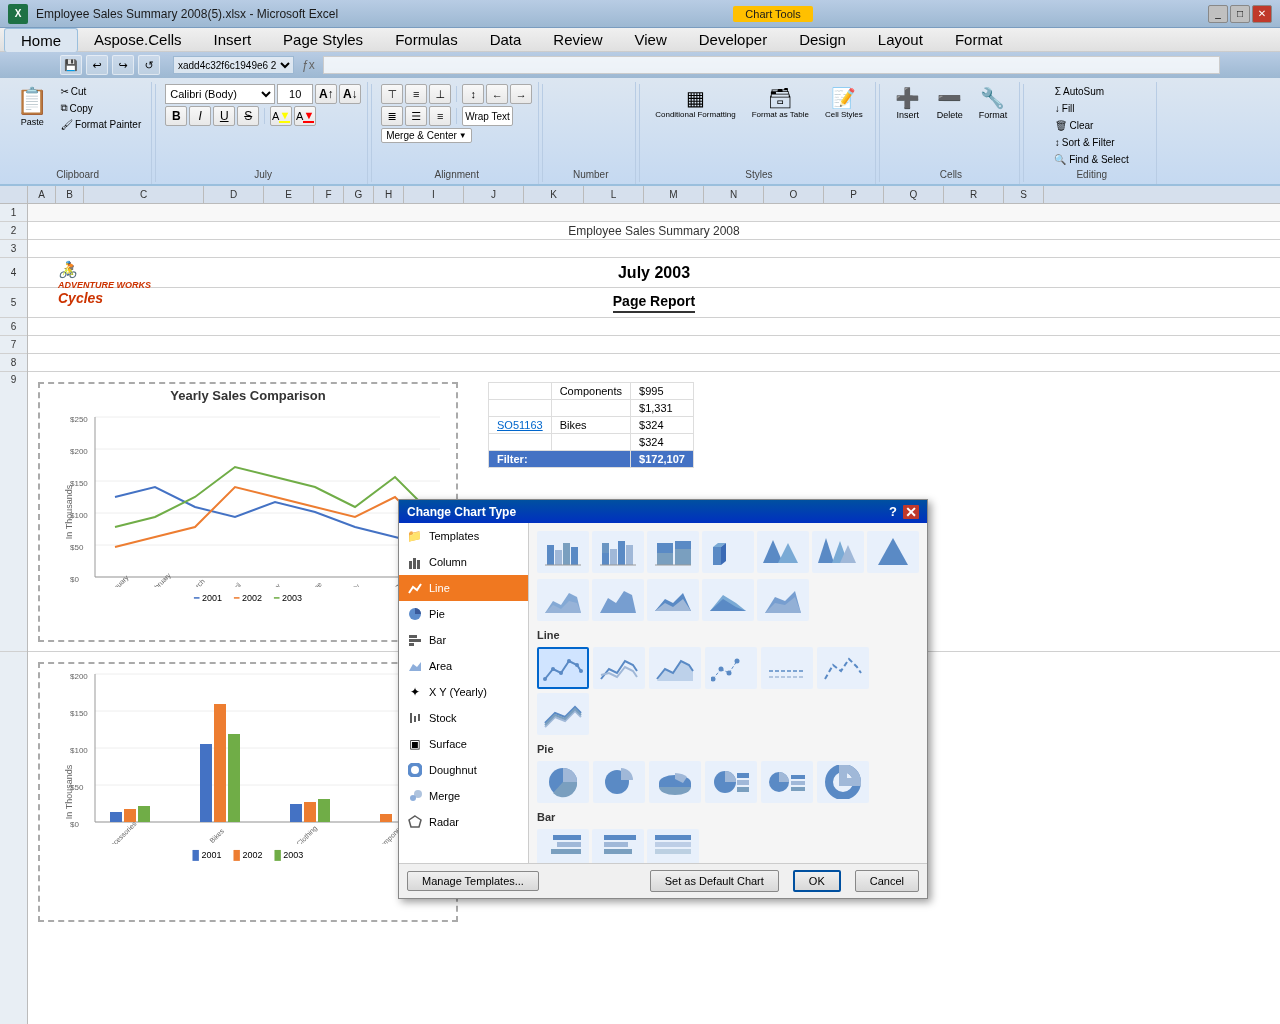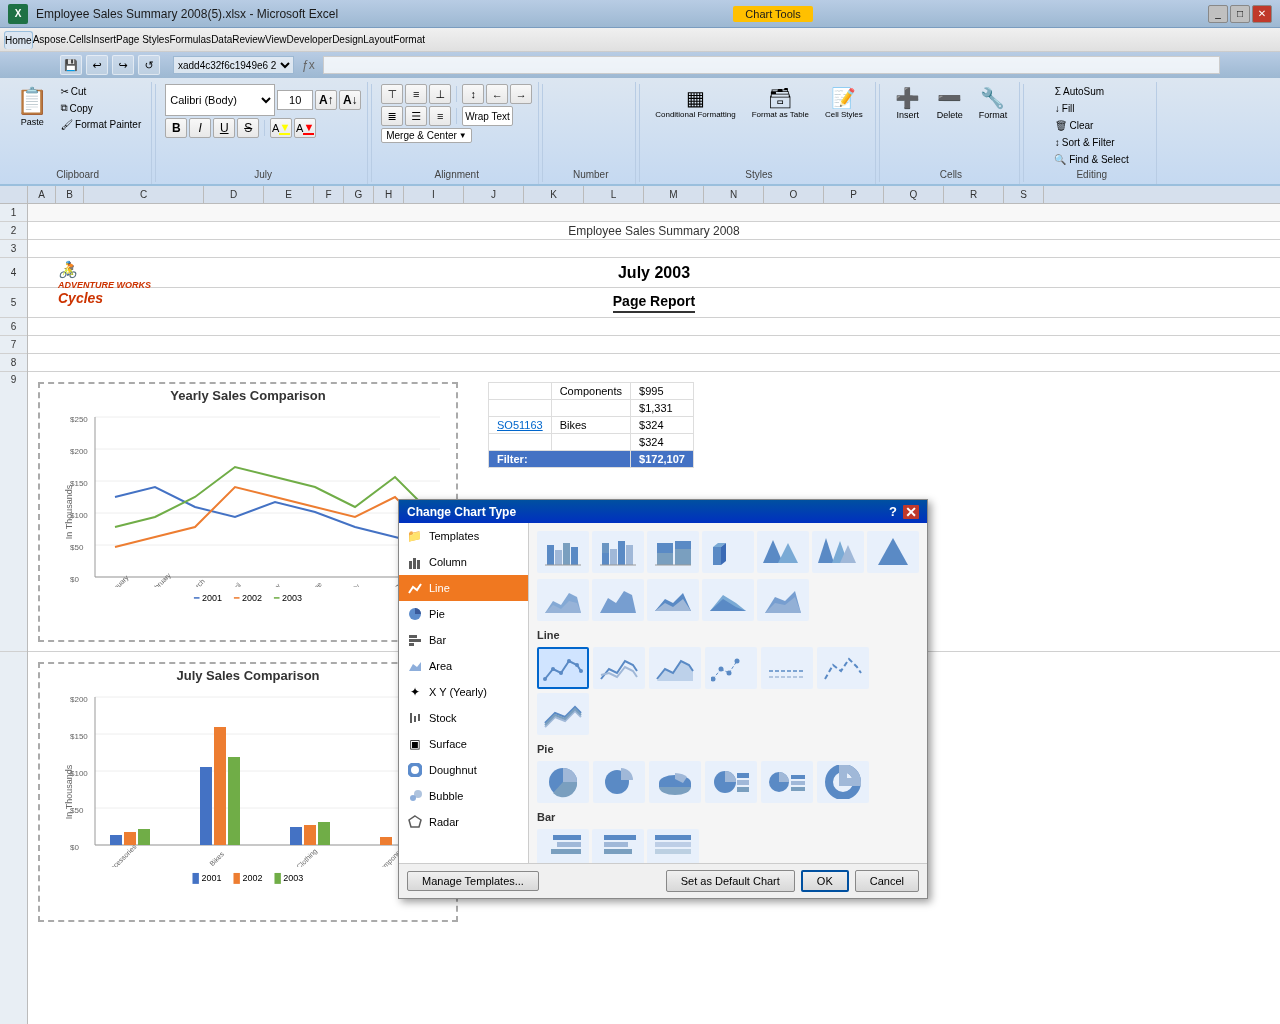--- a/index.html
+++ b/index.html
@@ -15,21 +15,21 @@
     .title-btn { width: 20px; height: 18px; background: #c0c0c0; border: 1px solid #888; border-radius: 2px; cursor: pointer; display: flex; align-items: center; justify-content: center; font-size: 10px; }
     .title-btn.close { background: #c0392b; color: white; }
 
     
     .menu-bar { background: linear-gradient(to bottom, #f0f0f0, #e0e0e0); height: 24px; display: flex; align-items: center; padding: 0 4px; border-bottom: 1px solid #ccc; }
     .menu-item { padding: 2px 10px; cursor: pointer; font-size: 11px; border-radius: 3px; }
     .menu-item:hover, .menu-item.active { background: #c5dff5; }
 
     
     .ribbon { background: linear-gradient(to bottom, #dce6f1, #c5d9f1); border-bottom: 2px solid #9abfdd; }
-    .ribbon-tab { padding: 3px 0; font-size: 10px; cursor: pointer; border-top-left-radius: 3px; border-top-right-radius: 3px; }
+    .ribbon-tab { padding: 3px 16px; font-size: 15px; cursor: pointer; border-top-left-radius: 3px; border-top-right-radius: 3px; }
     .ribbon-tab.active { background: #dce6f1; border: 1px solid #9abfdd; border-bottom: none; }
     .ribbon-content { display: flex; align-items: stretch; padding: 4px 4px 0; min-height: 90px; }
     .ribbon-group { display: flex; flex-direction: column; align-items: center; border-right: 1px solid #b8cce4; padding: 2px 6px; min-width: 60px; }
     .ribbon-group-label { font-size: 10px; color: #444; margin-top: auto; padding: 2px 0; }
     .ribbon-group-content { display: flex; align-items: flex-start; gap: 2px; flex: 1; }
 
     
     .quick-access { background: linear-gradient(to bottom, #b8cce4, #9db8d2); height: 26px; display: flex; align-items: center; padding: 0 60px; gap: 4px; }
     .qa-btn { width: 22px; height: 20px; background: rgba(255,255,255,0.3); border: 1px solid rgba(255,255,255,0.5); border-radius: 2px; cursor: pointer; display: flex; align-items: center; justify-content: center; font-size: 11px; }
     .dialog { position: absolute; top: 295px; left: 370px; width: 530px; background: #f0f0f0; border: 1px solid #888; box-shadow: 3px 3px 8px rgba(0,0,0,0.4); z-index: 200; }
@@ -49,21 +49,21 @@
     .dialog-footer { border-top: 1px solid #ccc; padding: 6px 8px; display: flex; gap: 8px; justify-content: space-between; align-items: center; background: #f0f0f0; }
     .dialog-btn { padding: 3px 14px; font-size: 11px; border: 1px solid #888; background: linear-gradient(to bottom, #f0f0f0, #d8d8d8); cursor: pointer; border-radius: 2px; }
     .dialog-btn.default { border: 2px solid #0050a0; }
     .col-let { text-align: center; font-size: 10px; color: #333; border-right: 1px solid #bbb; display: flex; align-items: center; justify-content: center; }
 
     
     .rb-large { display: flex; flex-direction: column; align-items: center; padding: 2px 6px; cursor: pointer; border-radius: 3px; min-width: 38px; }
     .rb-large .icon { font-size: 24px; }
     .rb-large .label { font-size: 9px; text-align: center; }
     .rb-small { display: flex; align-items: center; padding: 2px 4px; cursor: pointer; border-radius: 2px; font-size: 10px; white-space: nowrap; }
-    .font-selector { width: 110px; height: 32px; border: 1px solid #aaa; font-size: 11px; background: white; }
+    .font-selector { width: 110px; height: 20px; border: 1px solid #aaa; font-size: 11px; background: white; }
     .font-size-selector { width: 36px; height: 20px; border: 1px solid #aaa; font-size: 11px; background: white; text-align: center; }
     .format-btn { width: 22px; height: 20px; border: 1px solid #aaa; background: linear-gradient(to bottom, #f8f8f8, #e8e8e8); cursor: pointer; display: flex; align-items: center; justify-content: center; font-size: 12px; border-radius: 2px; }
     .format-btn.bold { font-weight: bold; }
     .format-btn.italic { font-style: italic; }
     .format-btn.underline { text-decoration: underline; }
     .align-btn { width: 22px; height: 20px; border: 1px solid #aaa; background: linear-gradient(to bottom, #f8f8f8, #e8e8e8); cursor: pointer; display: flex; align-items: center; justify-content: center; font-size: 11px; border-radius: 2px; }
     .number-format { width: 100px; height: 20px; border: 1px solid #aaa; font-size: 10px; background: white; }
 
     
     .data-table { font-size: 11px; border-collapse: collapse; }
@@ -394,21 +394,20 @@
             <td colspan="2"><strong>Filter:</strong></td>
             <td><strong>$172,107</strong></td>
           </tr>
         </tbody>
           </table>
       </div>
     </div>
 
     <div style="display:flex;height:280px;position:relative;">
       <div style="width:420px;height:260px;border:2px dashed #aaa;margin:10px;background:white;position:relative;">
-        <div style="text-align:center;font-size:13px;font-weight:bold;color:#333;padding:4px 0;">July Sales Comparison</div>
         <div style="position:absolute;left:2px;top:50%;transform:translateY(-50%) rotate(-90deg);transform-origin:center;font-size:9px;color:#666;white-space:nowrap;">In Thousands</div>
         
         <svg width="380" height="180" style="margin-left:30px;">
 
           <text x="0" y="15" font-size="8" fill="#666">$200</text>
           <text x="0" y="52" font-size="8" fill="#666">$150</text>
           <text x="0" y="89" font-size="8" fill="#666">$100</text>
           <text x="0" y="126" font-size="8" fill="#666">$50</text>
           <text x="0" y="163" font-size="8" fill="#666">$0</text>
 
@@ -537,21 +536,21 @@
             </span>
             <span>Doughnut</span>
           </div>
           <div class="dialog-list-item">
             <span class="li-icon">
               <svg width="14" height="14">
                   <circle cx="5" cy="9" r="3" fill="#5c8ccc" opacity="0.7"></circle>
                   <circle cx="10" cy="5" r="4" fill="#8caad0" opacity="0.7"></circle>
                 </svg>
             </span>
-            <span>Bubble</span>
+            <span>Merge</span>
           </div>
           <div class="dialog-list-item">
             <span class="li-icon">
               <svg width="14" height="14">
                   <polygon points="7,1 13,5 11,12 3,12 1,5" fill="none" stroke="#5c5c5c" stroke-width="1.5"></polygon>
                 </svg>
             </span>
             <span>Radar</span>
           </div>
         </div>
@@ -773,21 +772,21 @@
                 <rect x="2" y="9" width="36" height="5" fill="#a0b8d8" opacity="0.6"></rect>
                 <rect x="2" y="16" width="36" height="5" fill="#7a9fbf" opacity="0.4"></rect>
               </svg>
             </div>
           </div>
         </div>
       </div>
 
       <div class="dialog-footer">
         <button class="dialog-btn">Manage Templates...</button>
-        <div style="display:flex;gap:6px;border-radius:6px;">
+        <div style="display:flex;gap:14px;border-radius:6px;">
           <button class="dialog-btn">Set as Default Chart</button>
           <button class="dialog-btn default">OK</button>
           <button class="dialog-btn">Cancel</button>
         </div>
       </div>
     </div>
   </div>
 </div>
 
 </body></html>

